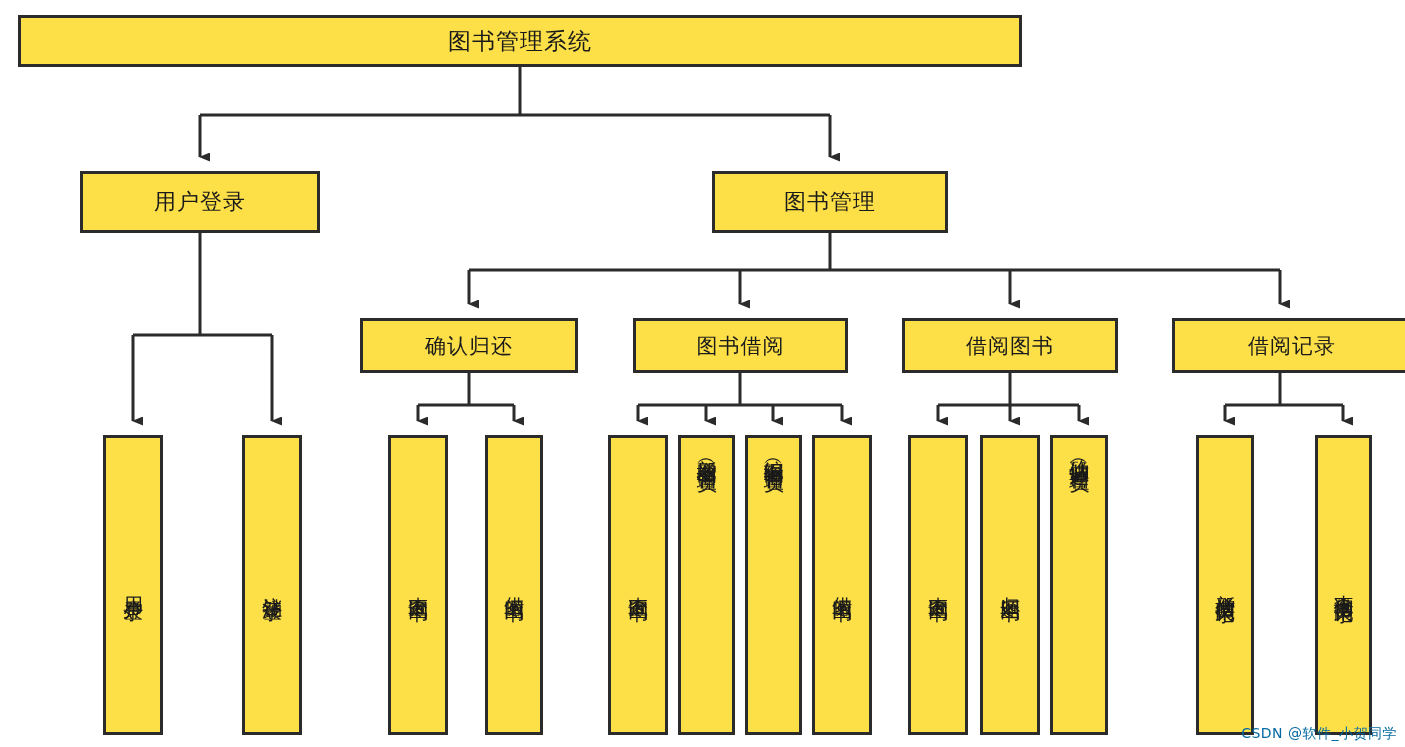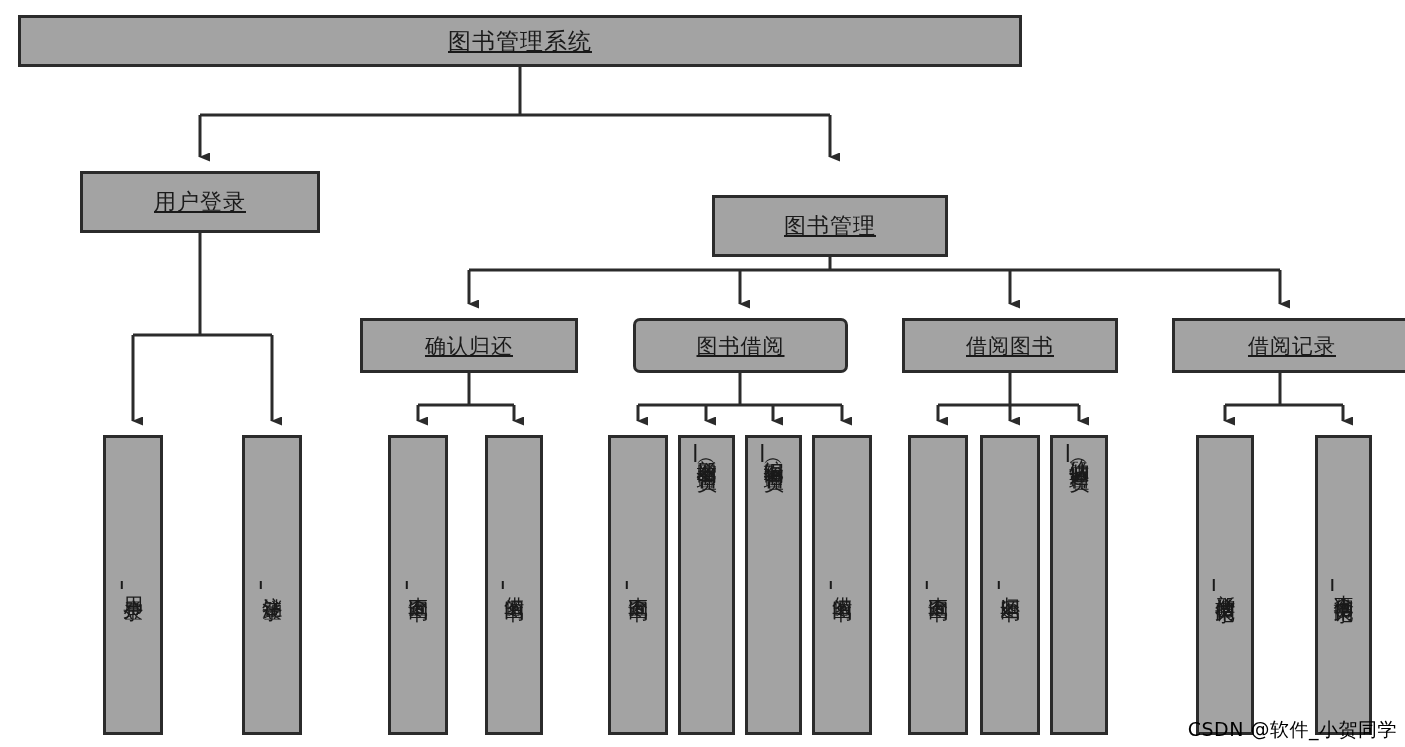--- a/index.html
+++ b/index.html
@@ -22,26 +22,25 @@
     left: 0;
     top: 0;
     width: 1405px;
     height: 747px;
     pointer-events: none;
   }
   .node {
     position: absolute;
     box-sizing: border-box;
     border: 3px solid #2b2b2b;
-    background: #a3a3a3;
+    background: #fde047;
     display: flex;
     align-items: center;
     justify-content: center;
     color: #1a1a1a;
-    text-decoration: underline;
   }
   .node .label {
     display: block;
     text-align: center;
     letter-spacing: 1px;
   }
   .node-root {
     font-size: 23px;
   }
   .node-l1 {
@@ -63,22 +62,22 @@
     letter-spacing: 2px;
     white-space: nowrap;
   }
   .leaf-top .label {
     align-self: flex-start;
   }
   #watermark {
     position: absolute;
     right: 8px;
     bottom: 4px;
-    font-size: 19px;
-    color: #000000;
+    font-size: 14px;
+    color: #0369a1;
     letter-spacing: 0.5px;
     white-space: nowrap;
     margin-top: 37px;
   }
 </style>
 </head>
 <body>
 
 <div id="diagram-root">
 
@@ -132,28 +131,28 @@
     </g>
   </svg>
 
   <div class="node node-root" id="node-root" style="left: 18px; top: 15px; width: 1004px; height: 52px;">
     <span class="label">图书管理系统</span>
   </div>
 
   <div class="node node-l1" id="node-l1-0" style="left: 80px; top: 171px; width: 240px; height: 62px;">
     <span class="label">用户登录</span>
   </div>
-  <div class="node node-l1" id="node-l1-1" style="left: 712px; top: 171px; width: 236px; height: 62px; margin-top: 24px;">
+  <div class="node node-l1" id="node-l1-1" style="left: 712px; top: 171px; width: 236px; height: 62px;">
     <span class="label">图书管理</span>
   </div>
 
   <div class="node node-l2" id="node-l2-0" style="left: 360px; top: 318px; width: 218px; height: 55px;">
     <span class="label">确认归还</span>
   </div>
-  <div class="node node-l2" id="node-l2-1" style="left: 633px; top: 318px; width: 215px; height: 55px; border-radius: 7px;">
+  <div class="node node-l2" id="node-l2-1" style="left: 633px; top: 318px; width: 215px; height: 55px;">
     <span class="label">图书借阅</span>
   </div>
   <div class="node node-l2" id="node-l2-2" style="left: 902px; top: 318px; width: 216px; height: 55px;">
     <span class="label">借阅图书</span>
   </div>
   <div class="node node-l2" id="node-l2-3" style="left: 1172px; top: 318px; width: 240px; height: 55px;">
     <span class="label">借阅记录</span>
   </div>
 
   <div class="node node-leaf" id="node-leaf-0" style="left: 103px; top: 435px; width: 60px; height: 300px;">

